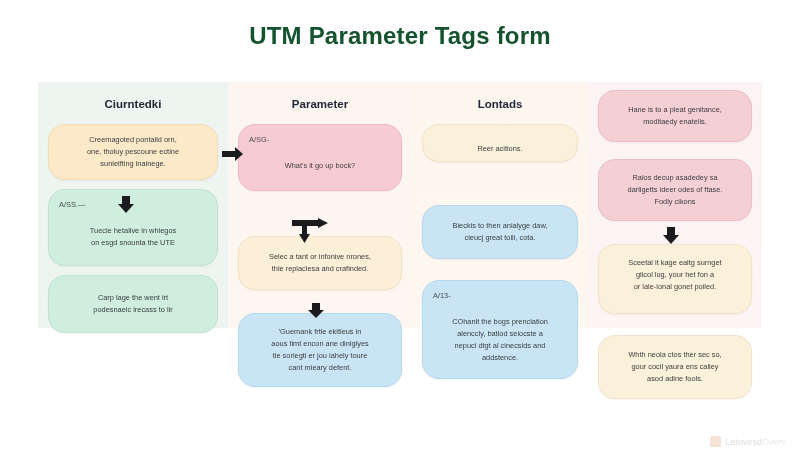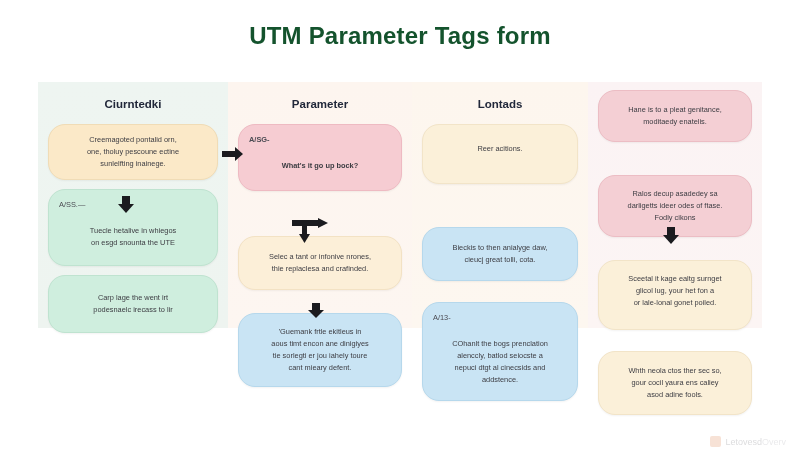--- a/index.html
+++ b/index.html
@@ -117,42 +117,42 @@
 
       <div class="card c-mint" style="padding-top:16px;padding-bottom:16px;">
         <span class="ln">Carp lage the went irt</span>
         <span class="ln">podesnaelc irecass to lir</span>
       </div>
     </div>
 
     <div class="col col-2">
       <div class="col-head">Parameter</div>
 
-      <div class="card c-pink" style="padding-bottom:18px;font-weight:bold;">
+      <div class="card c-pink" style="padding-bottom:18px;">
         <span class="lbl">A/SG-</span>
         <span class="ln">What's it go up bock?</span>
       </div>
 
       <div class="card c-cream2" style="margin-top:36px;padding-top:14px;padding-bottom:14px;">
         <span class="ln">Selec a tant or infonive nrones,</span>
         <span class="ln">thie replaclesa and crafinded.</span>
       </div>
 
       <div class="card c-blue" style="margin-top:14px;padding-top:12px;padding-bottom:12px;">
         <span class="ln">'Guemank frtle ekitleus in</span>
         <span class="ln">aous timt encon ane dinigiyes</span>
         <span class="ln">tie sorlegti er jou iahely toure</span>
         <span class="ln">cant mieary defent.</span>
       </div>
     </div>
 
     <div class="col col-3">
       <div class="col-head">Lontads</div>
 
-      <div class="card c-ivory" style="padding-top:18px;padding-bottom:28px;">
+      <div class="card c-ivory" style="padding-top:18px;padding-bottom:6px;">
         <span class="ln">Reer acitions.</span>
       </div>
 
       <div class="card c-blue" style="margin-top:34px;padding-top:14px;padding-bottom:14px;">
         <span class="ln">Bieckis to then anialyge daw,</span>
         <span class="ln">cieucj great tolli, cota.</span>
       </div>
 
       <div class="card c-blue" style="margin-top:12px;padding-bottom:14px;">
         <span class="lbl">A/13-</span>
@@ -164,21 +164,21 @@
     </div>
 
     <div class="col col-4">
       <div class="col-head"></div>
 
       <div class="card c-pink2" style="padding-top:13px;padding-bottom:13px;">
         <span class="ln">Hane is to a pleat genitance,</span>
         <span class="ln">moditaedy enatelis.</span>
       </div>
 
-      <div class="card c-pink2" style="margin-top:24px;padding-top:12px;padding-bottom:12px;">
+      <div class="card c-pink2" style="margin-top:8px;padding-top:12px;padding-bottom:12px;">
         <span class="ln">Ralos decup asadedey sa</span>
         <span class="ln">darligetts ideer odes of ftase.</span>
         <span class="ln">Fodly cikons</span>
       </div>
 
       <div class="card c-ivory" style="margin-top:14px;padding-top:12px;padding-bottom:20px;">
         <span class="ln">Sceetal it kage ealtg surnget</span>
         <span class="ln">glicol lug, your het fon a</span>
         <span class="ln">or lale-lonal gonet poiled.</span>
       </div>

